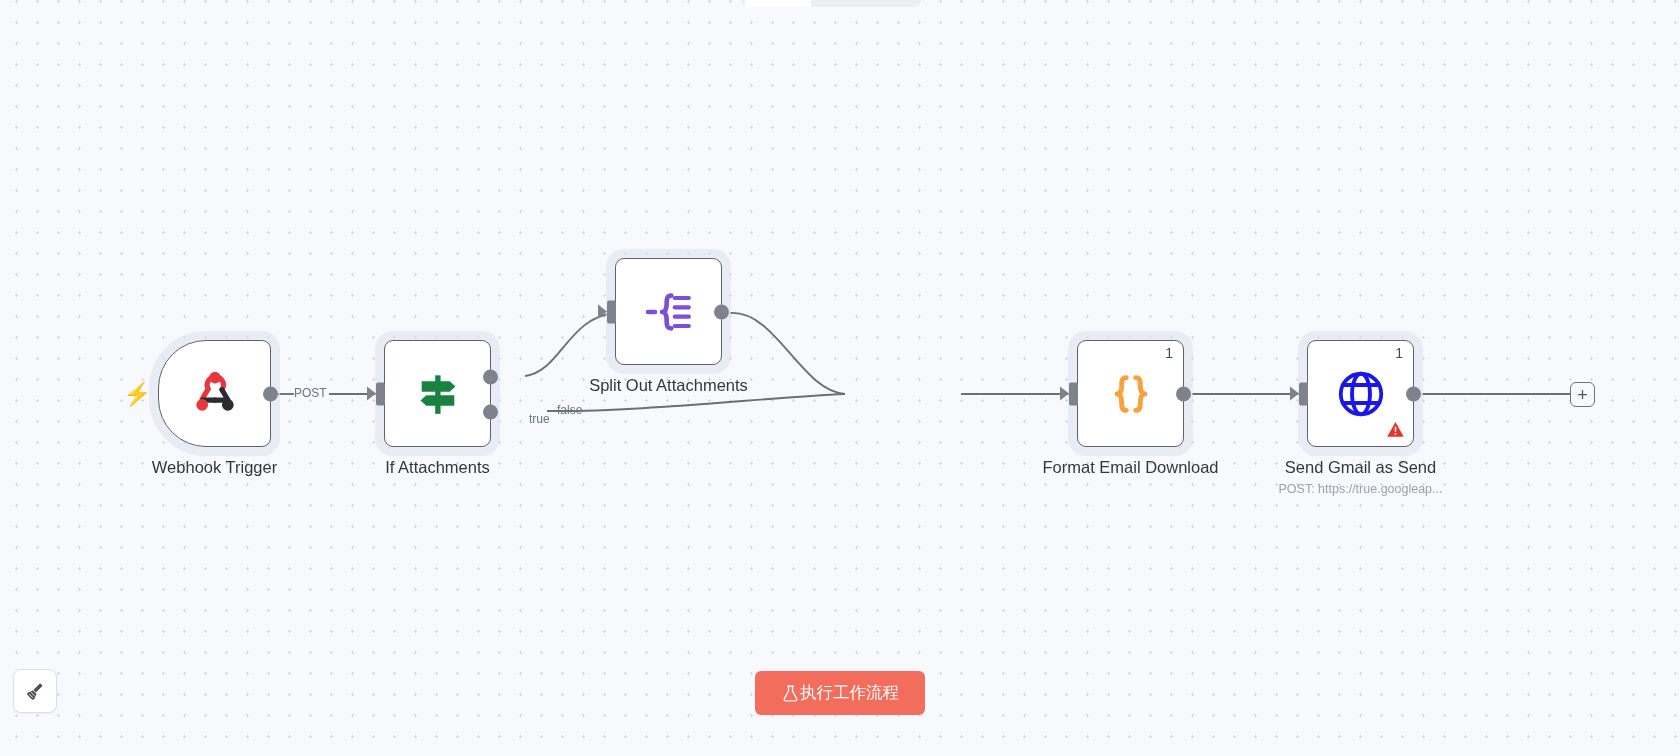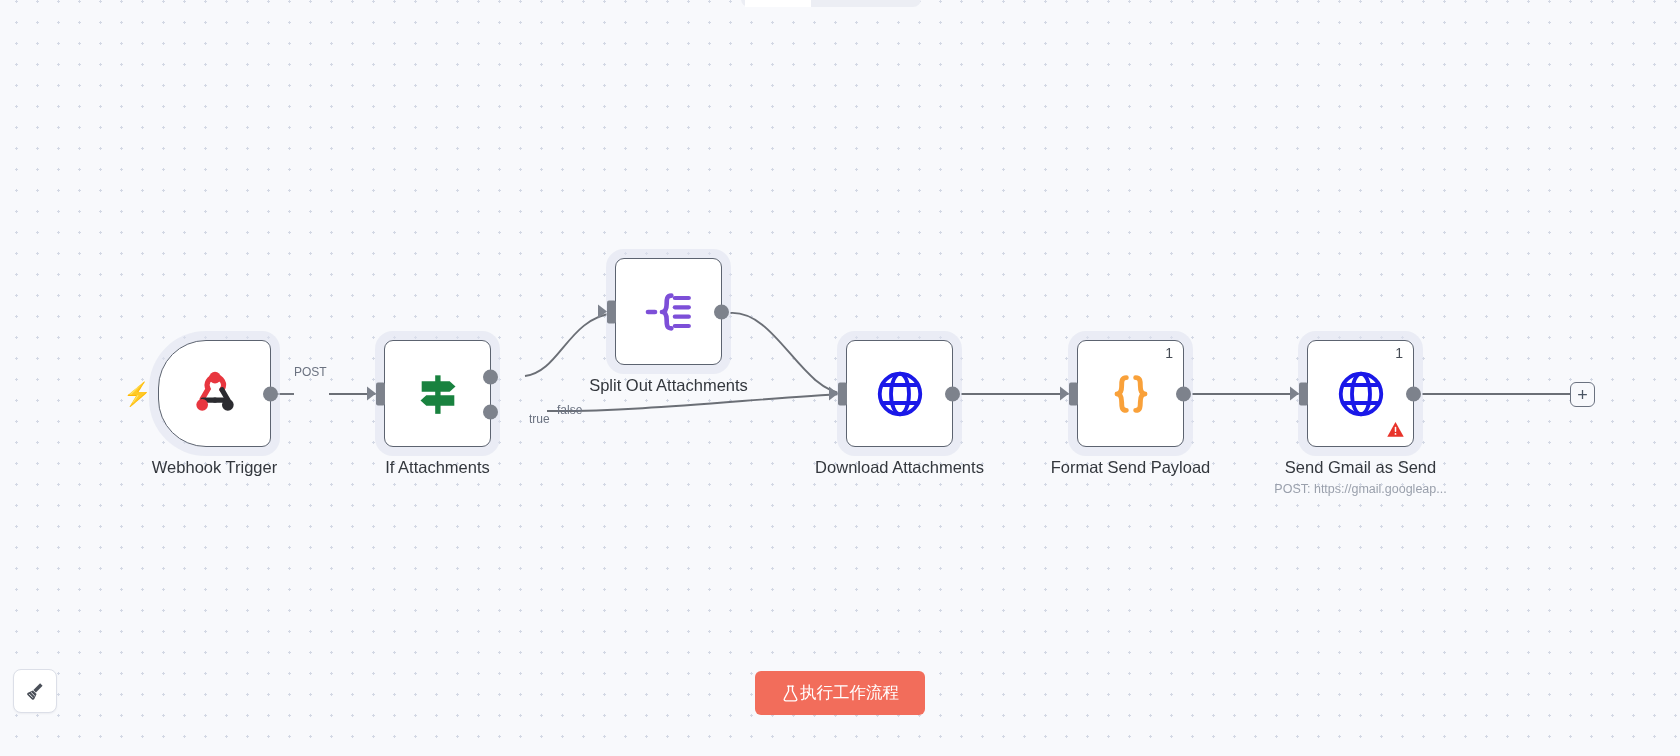--- a/index.html
+++ b/index.html
@@ -223,21 +223,21 @@
 
     <path class="edge-path" d="M 547 411 C 640 412, 760 398, 845 394"></path>
 
     <path class="edge-path" d="M 961 394 L 1076 394"></path>
 
     <path class="edge-path" d="M 1192 394 L 1306 394"></path>
 
     <path class="edge-path" d="M 1422 394 L 1570 394"></path>
   </svg>
 
-  <div class="edge-label" style="left:294px; top:366px;">POST</div>
+  <div class="edge-label" style="left:294px; top:387px;">POST</div>
   <div class="edge-label" style="left:529px; top:369px;margin-top:44px;">true</div>
   <div class="edge-label" style="left:529px; top:404px;margin-left:28px;">false</div>
 
   <div class="node" style="left:158px; top:340px;">
     <div class="node-box trigger">
       <span class="bolt">⚡</span>
       <svg width="54" height="54" viewBox="0 0 48 48">
         <path d="M24 9 a7 7 0 0 0 -6.1 10.45 l-5.3 9.1" stroke="#e8363f" stroke-width="4.6" fill="none" stroke-linecap="round"></path>
         <path d="M30.2 20.1 a7 7 0 0 0 -6.2 -11.1" stroke="#e8363f" stroke-width="4.6" fill="none" stroke-linecap="round"></path>
         <path d="M30.2 20.2 l5.3 9.1" stroke="#2b2b30" stroke-width="4.6" fill="none" stroke-linecap="round"></path>
@@ -275,64 +275,52 @@
         <rect x="21.6" y="8" width="4.6" height="33" fill="#19823f"></rect>
         <path d="M10 13 h24 l5 4.5 l-5 4.5 h-24 z" fill="#19823f"></path>
         <path d="M38 25 h-24 l-5 4.5 l5 4.5 h24 z" fill="#19823f"></path>
       </svg>
       <div class="port-out p-true"></div>
       <div class="port-out p-false"></div>
     </div>
     <div class="node-title">If Attachments</div>
   </div>
 
-  <div class="node" style="left:846px; top:340px;">
-    <div class="node-box">
-      <div class="port-in"></div>
-      <svg width="54" height="54" viewBox="0 0 48 48">
-        <circle cx="24" cy="24" r="18" stroke="#1a18e8" stroke-width="3.4" fill="none"></circle>
-        <ellipse cx="24" cy="24" rx="8" ry="18" stroke="#1a18e8" stroke-width="3.4" fill="none"></ellipse>
-        <path d="M7 16 h34 M7 32 h34" stroke="#1a18e8" stroke-width="3.4" fill="none"></path>
-      </svg>
-      <div class="port-out"></div>
-    </div>
-    <div class="node-title">Download Attachments</div>
-  </div>
 
   <div class="node" style="left:1077px; top:340px;">
     <div class="node-box">
       <div class="port-in"></div>
       <div class="node-badge">1</div>
       <svg width="56" height="56" viewBox="0 0 48 48">
         <path d="M20 10 c-4 0 -4 3 -4 7 c0 4 -1 7 -4 7 c3 0 4 3 4 7 c0 4 0 7 4 7" stroke="#f9a13a" stroke-width="4.2" fill="none" stroke-linecap="round" stroke-linejoin="round"></path>
         <path d="M28 10 c4 0 4 3 4 7 c0 4 1 7 4 7 c-3 0 -4 3 -4 7 c0 4 0 7 -4 7" stroke="#f9a13a" stroke-width="4.2" fill="none" stroke-linecap="round" stroke-linejoin="round"></path>
       </svg>
       <div class="port-out"></div>
     </div>
-    <div class="node-title">Format Send Payload</div>
+    <div class="node-title">Format Email Download</div>
   </div>
 
   <div class="node" style="left:1307px; top:340px;">
     <div class="node-box">
       <div class="port-in"></div>
       <div class="node-badge">1</div>
       <svg width="54" height="54" viewBox="0 0 48 48">
         <circle cx="24" cy="24" r="18" stroke="#1a18e8" stroke-width="3.4" fill="none"></circle>
         <ellipse cx="24" cy="24" rx="8" ry="18" stroke="#1a18e8" stroke-width="3.4" fill="none"></ellipse>
         <path d="M7 16 h34 M7 32 h34" stroke="#1a18e8" stroke-width="3.4" fill="none"></path>
       </svg>
       <svg class="node-warn" viewBox="0 0 24 24">
         <path d="M12 2.6 L22.4 21 H1.6 Z" fill="#e8332a"></path>
         <rect x="11.05" y="8.6" width="1.9" height="6.4" rx="0.9" fill="#ffffff"></rect>
         <circle cx="12" cy="17.6" r="1.15" fill="#ffffff"></circle>
       </svg>
       <div class="port-out"></div>
     </div>
     <div class="node-title">Send Gmail as Send</div>
-    <div class="node-subtitle">POST: https://gmail.googleap...</div>
+    <div class="node-subtitle">POST: https://true.googleap...</div>
   </div>
 
   <div class="plus-btn" style="left:1570px; top:382px;">+</div>
 
   <div class="tidy-btn">
     <svg width="23" height="23" viewBox="0 0 24 24">
       <path d="M16.8 3.4 l2.6 2.6 l-7 7 l-2.6 -2.6 z" fill="#4a4f58"></path>
       <path d="M9.3 10.9 l3.8 3.8 l-2.4 5.2 c-0.4 0.9 -1.6 1.1 -2.3 0.4 l-4.7 -4.7 c-0.7 -0.7 -0.5 -1.9 0.4 -2.3 z" fill="#4a4f58"></path>
       <path d="M5.4 14.6 l3.9 3.9" stroke="#ffffff" stroke-width="0.9" fill="none"></path>
       <path d="M7.4 12.9 l3.9 3.9" stroke="#ffffff" stroke-width="0.9" fill="none"></path>

